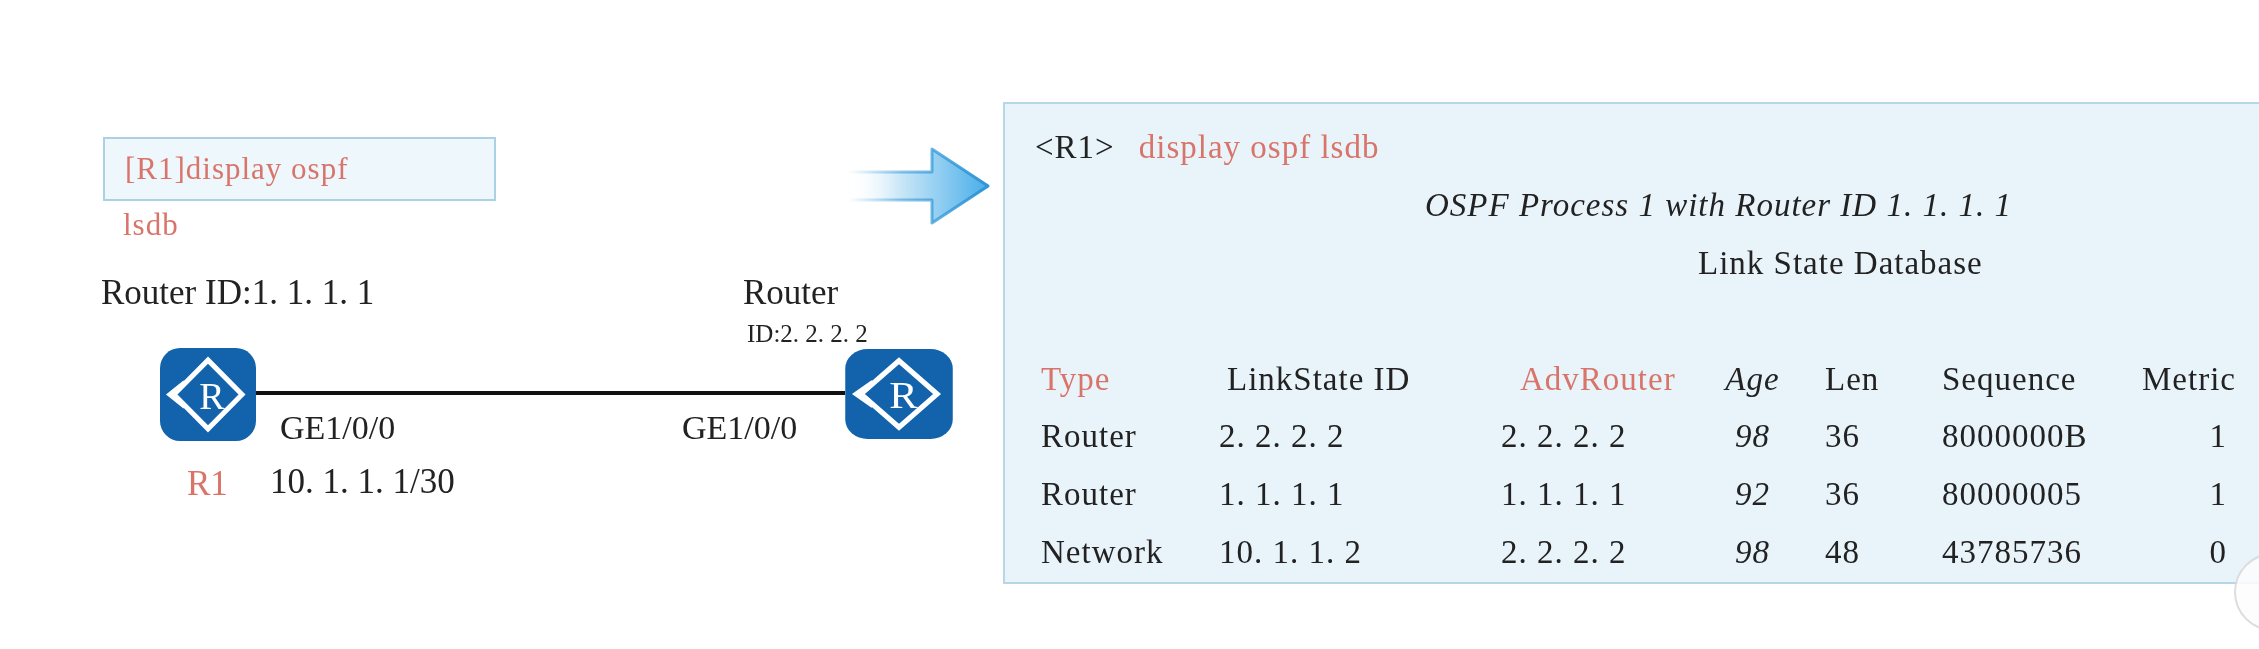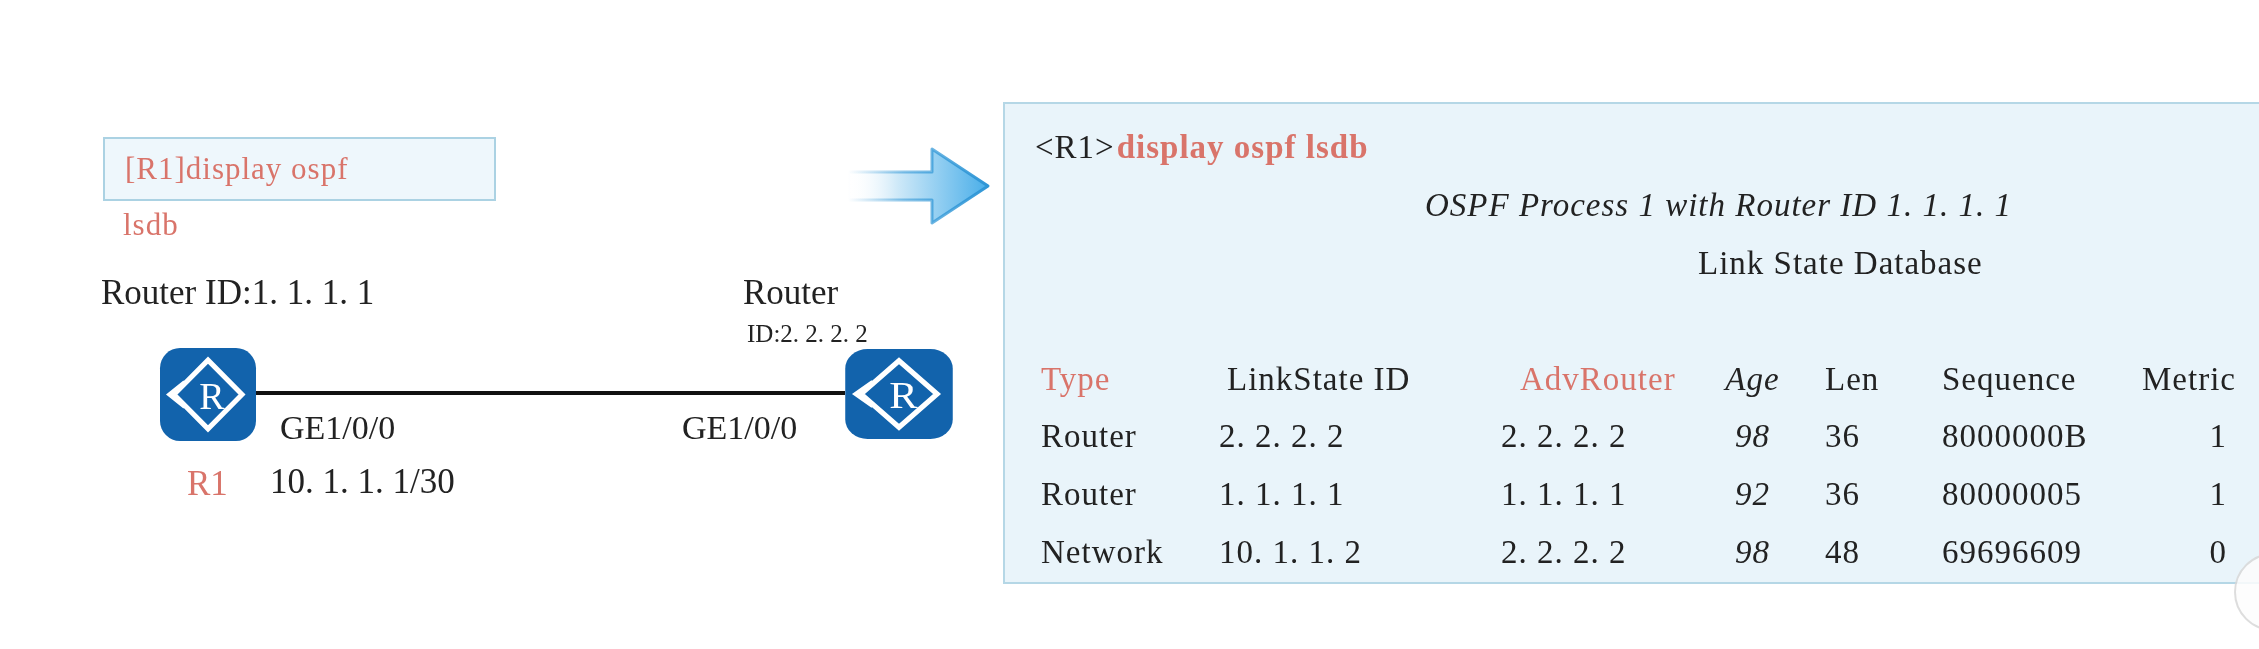--- a/index.html
+++ b/index.html
@@ -36,21 +36,21 @@
   
   .terminal-panel{
     left:1003px;top:102px;width:1267px;height:482px;
     background:var(--panel-bg,#e9f4fa);
     border:2px solid var(--panel-border,#b5d7e6);
     box-sizing:border-box;
     font-size:33px;letter-spacing:1px;
   }
   .tline{position:absolute;white-space:nowrap;height:42px;line-height:42px;}
   .cmd-line{left:30px;top:22px;}
-  .cmd-line .cmd{color:var(--salmon,#d9746a);margin-left:2px;font-weight:bold;}
+  .cmd-line .cmd{color:var(--salmon,#d9746a);margin-left:24px;}
   .line-process{left:420px;top:80px;font-style:italic;}
   .line-lsdb{left:693px;top:138px;}
   .line-area{left:749px;top:196px;}
   .trow{position:absolute;left:0;width:100%;height:42px;line-height:42px;}
   .trow.hdr{top:254px;}
   .trow.r0{top:311px;}
   .trow.r1{top:369px;}
   .trow.r2{top:427px;}
   .cell{position:absolute;white-space:nowrap;}
   .c0{left:36px;}
@@ -159,20 +159,20 @@
       <span class="cell c5">80000005</span>
       <span class="cell c6">1</span>
     </div>
 
     <div class="trow r2">
       <span class="cell c0">Network</span>
       <span class="cell c1">10. 1. 1. 2</span>
       <span class="cell c2">2. 2. 2. 2</span>
       <span class="cell c3">98</span>
       <span class="cell c4">48</span>
-      <span class="cell c5">69696609</span>
+      <span class="cell c5">43785736</span>
       <span class="cell c6">0</span>
     </div>
   </div>
 
   <div class="abs corner-circle"></div>
 
 </div>
 
 </body></html>

